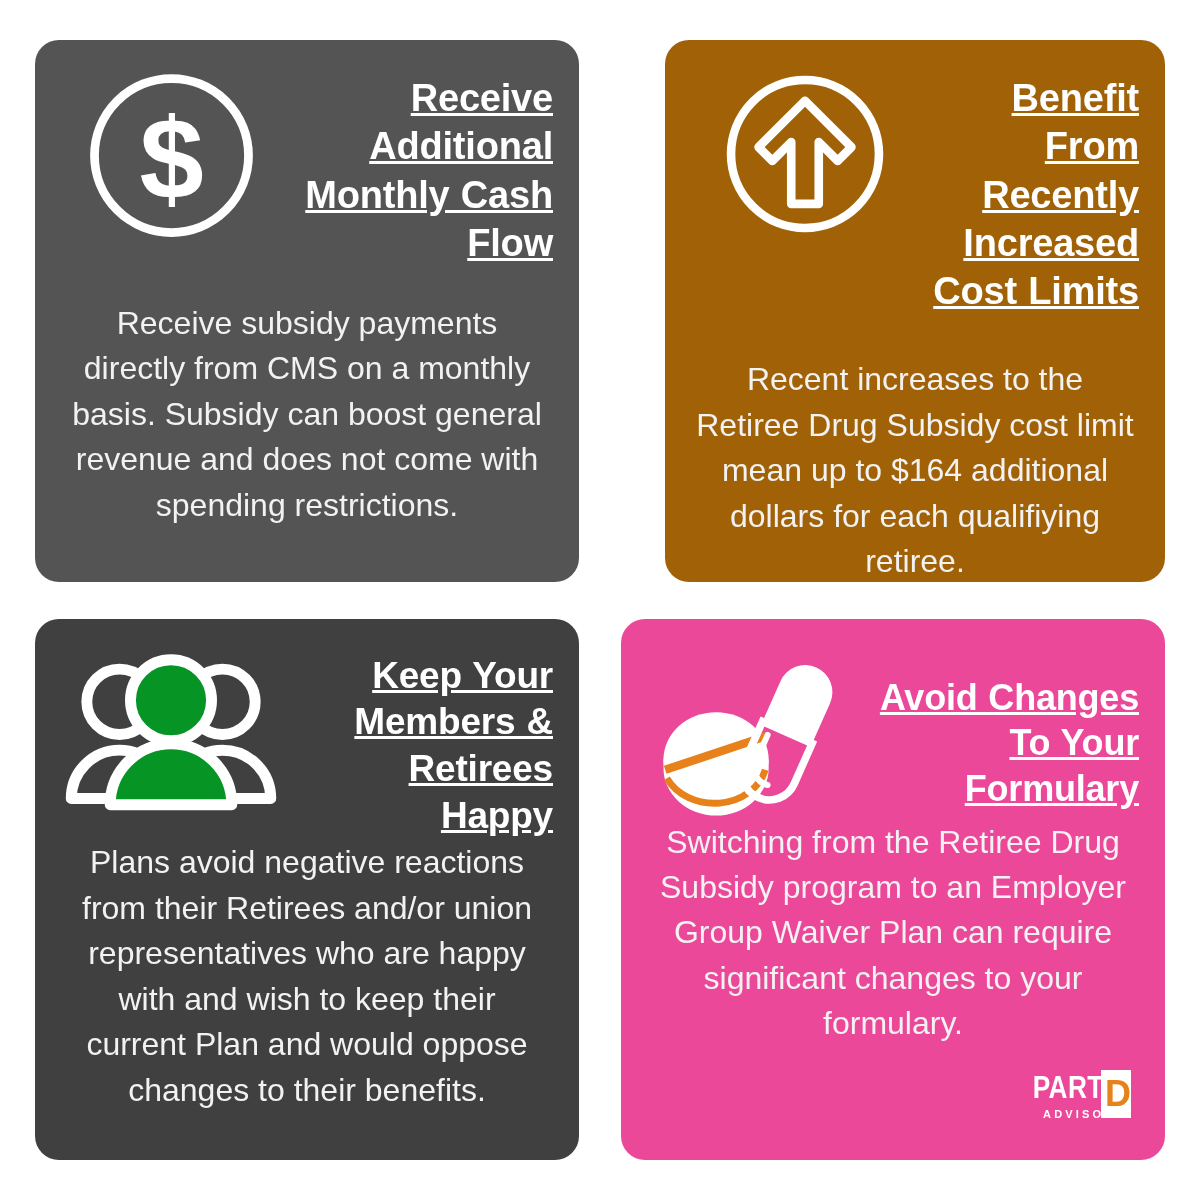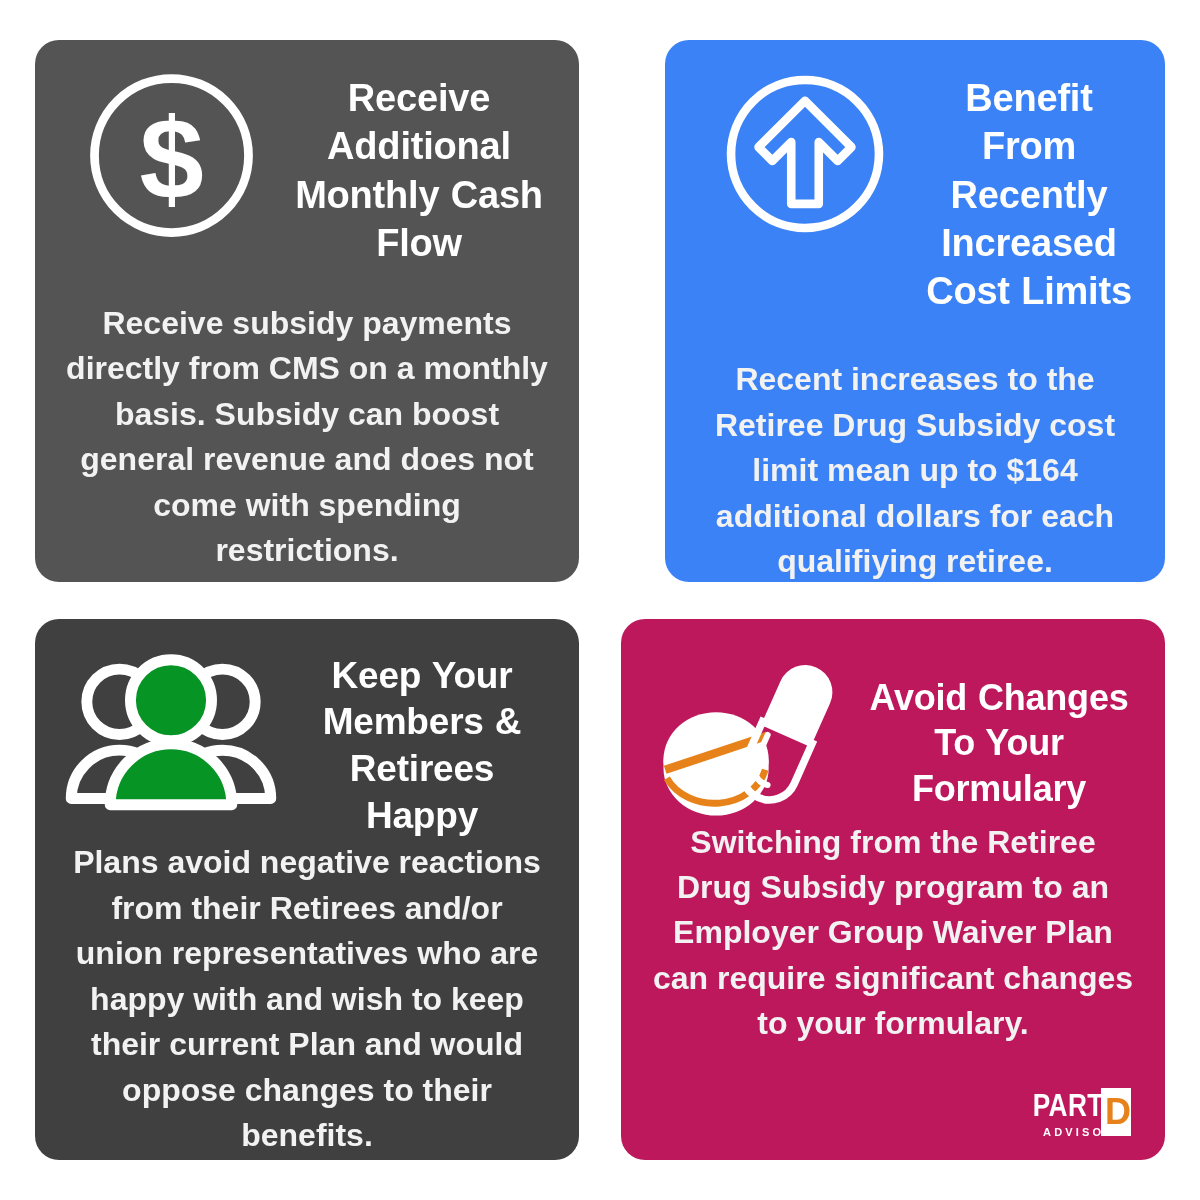--- a/index.html
+++ b/index.html
@@ -31,23 +31,23 @@
   .card {
     position: relative;
     border-radius: 24px;
     box-sizing: border-box;
     overflow: hidden;
     padding: 22px 26px 18px 26px;
     display: flex;
     flex-direction: column;
   }
   .card--gray   { background: #545454; }
-  .card--blue   { background: #3b82f6; margin-left: 44px; }
+  .card--blue   { background: #a16207; margin-left: 44px; }
   .card--green  { background: #404040; }
-  .card--orange { background: #be185d; }
+  .card--orange { background: #ec4899; }
 
   
   .card-head {
     display: flex;
     align-items: flex-start;
     gap: 14px;
   }
   .icon-wrap {
     flex: 0 0 auto;
     width: 200px;
@@ -60,31 +60,32 @@
 
   .card-title {
     flex: 1 1 auto;
     color: #ffffff;
     font-weight: 700;
     font-size: 38px;
     line-height: 1.27;
     letter-spacing: -0.2px;
     margin: 0;
     padding-top: 12px;
-    text-align: center;
+    text-align: right;
     word-spacing: 1px;
+    text-decoration: underline;
   }
 
   
   .card-body {
     color: #f2f2f2;
     font-size: 32px;
     line-height: 1.42;
     text-align: center;
-    font-weight: 700;
+    font-weight: 400;
     margin: 0;
     padding: 0 4px;
   }
   .card--gray   .card-body { margin-top: 34px; }
   .card--blue   .card-body { margin-top: 42px; }
   .card--green  .card-body { }
   .card--orange .card-body { }
 
   .card--gray .card-head   { padding-left: 10px; }
   .card--blue .card-head   { padding-left: 14px; }
@@ -93,21 +94,21 @@
 
   .card--green .card-title { font-size: 37px; }
   .card--orange .card-title { font-size: 36px; padding-top: 34px; }
   .card--orange .icon-wrap { width: 190px; padding-top: 4px; }
   .card--green .icon-wrap { width: 212px; padding-top: 12px; }
 
   
   .brand {
     position: absolute;
     right: 30px;
-    bottom: 16px;
+    bottom: 34px;
     width: 104px;
     height: 62px;
   }
   .brand svg { display: block; }
 </style>
 </head>
 <body>
 
 <div class="board">
 

